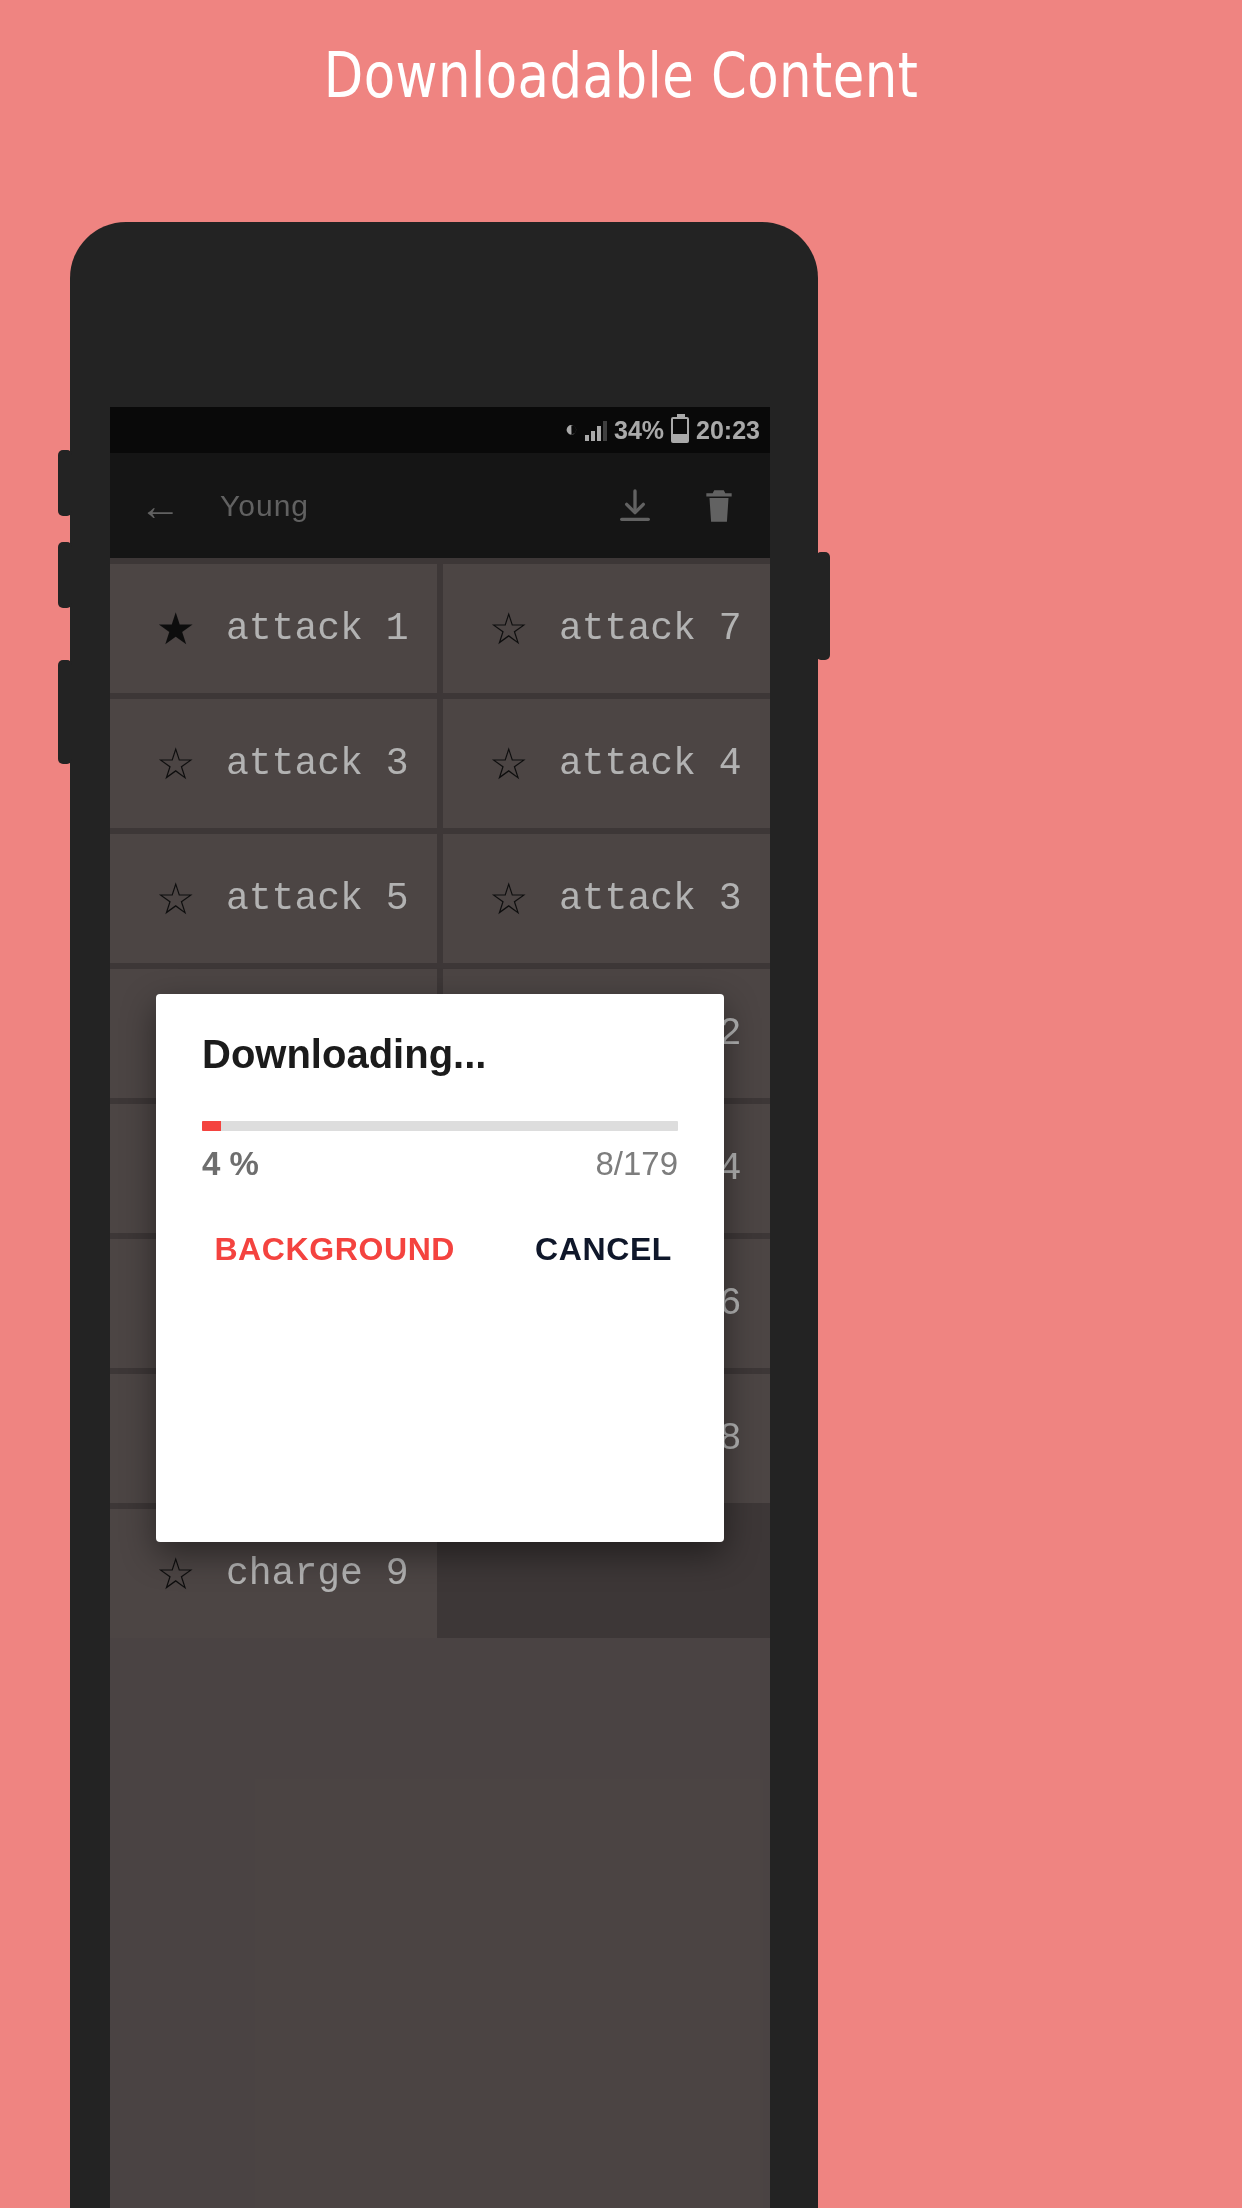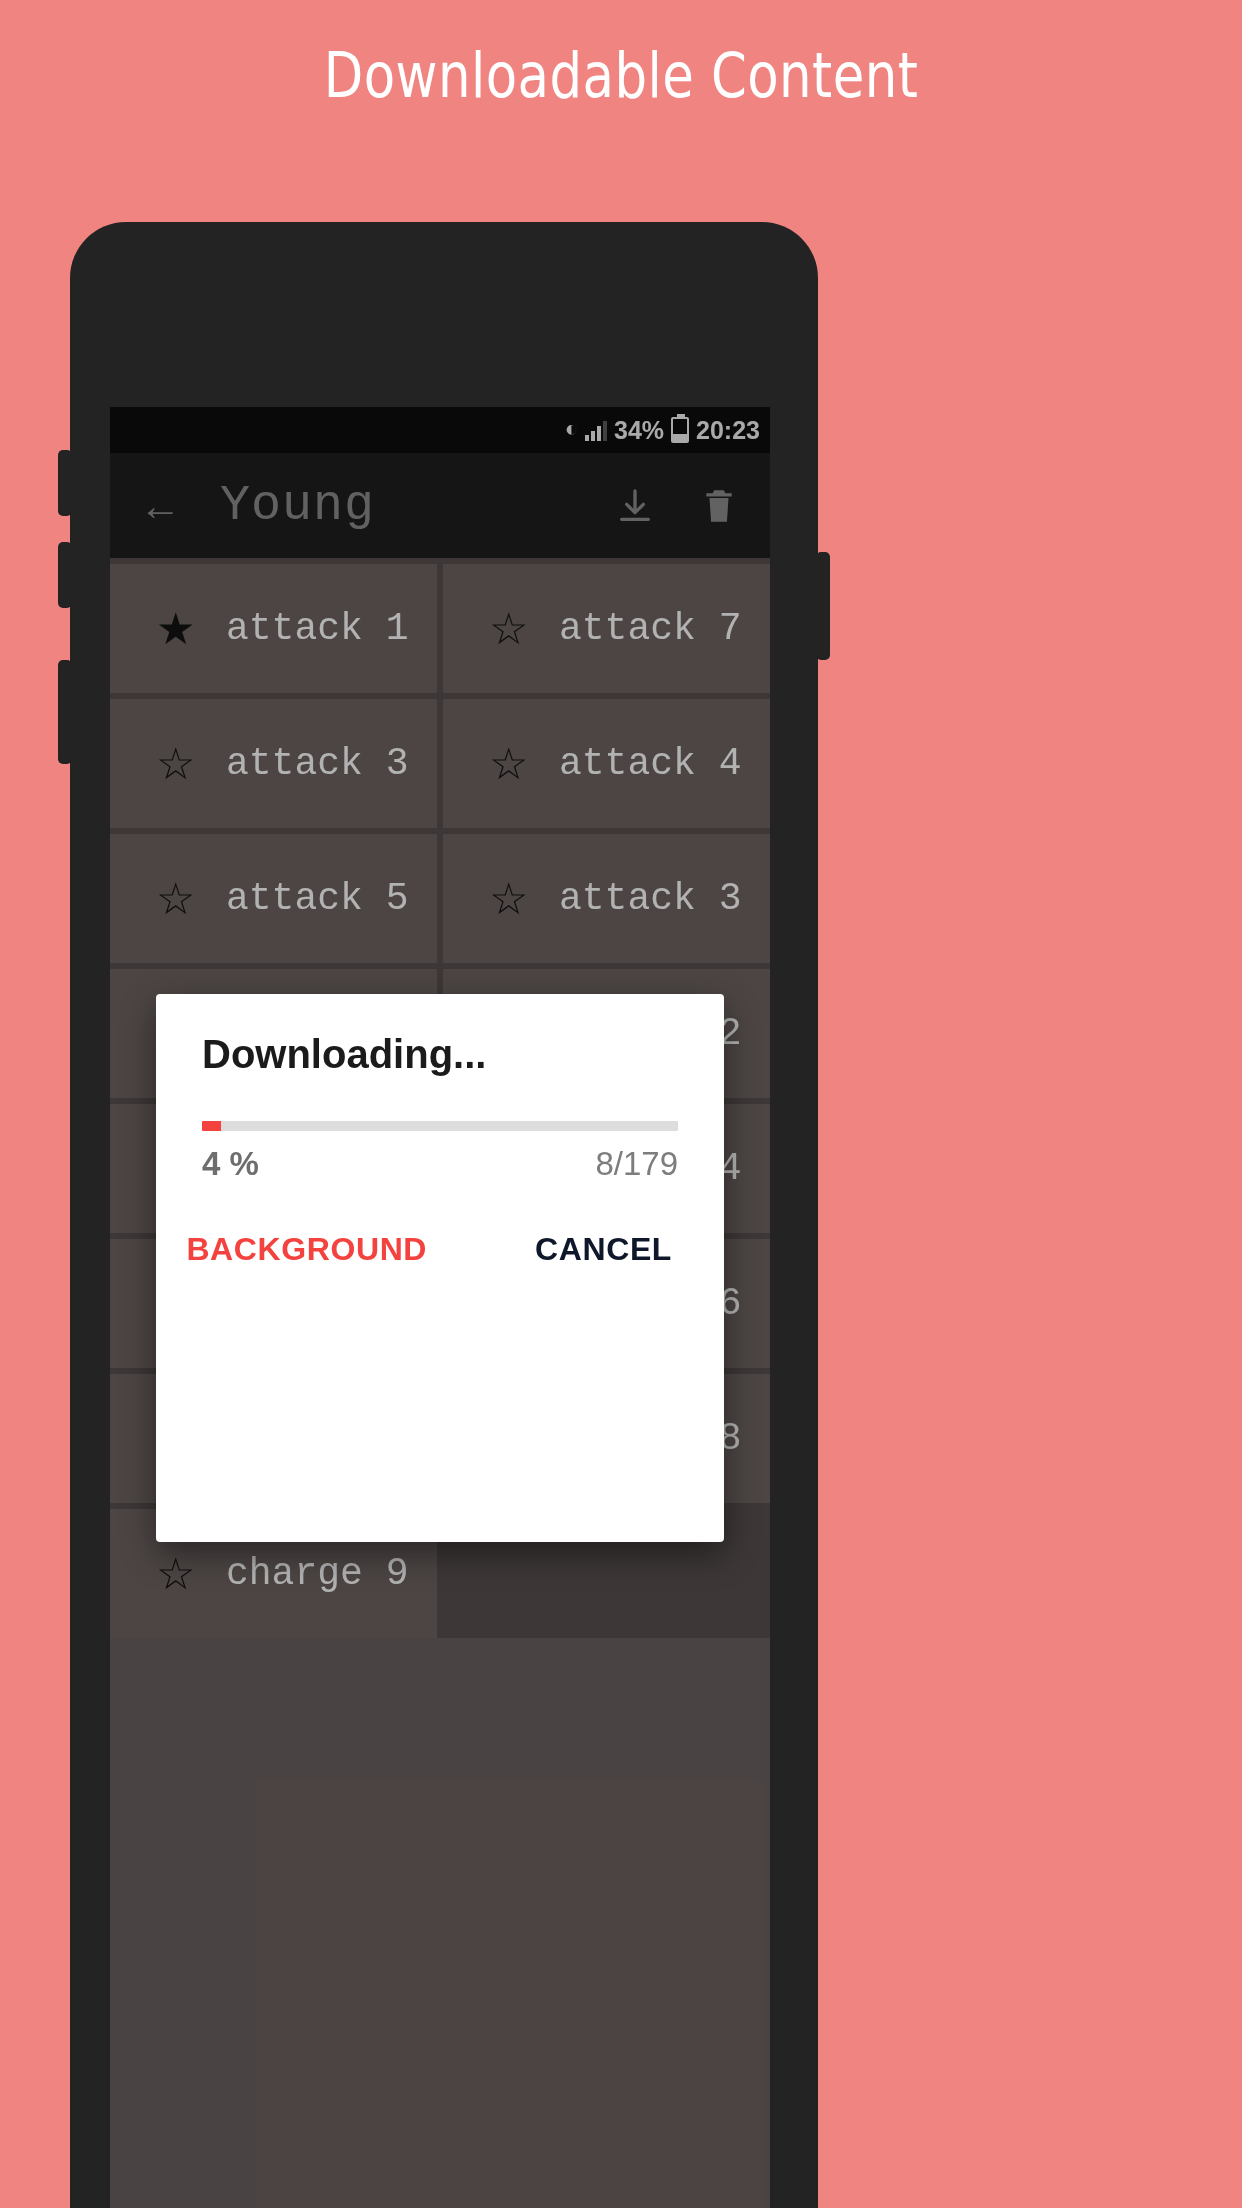--- a/index.html
+++ b/index.html
@@ -71,22 +71,22 @@
   
   .toolbar{
     height:105px; background:#1f1f1f;
     display:flex; align-items:center; padding:0 22px; gap:10px;
   }
   .tb-back{
     width:56px; height:56px; display:flex; align-items:center; justify-content:center;
     color:#8b8b8b; font-size:42px; line-height:1;
   }
   .tb-title{
-    flex:1; color:#8b8b8b; font-size:50px; padding-left:22px;
-    font-family:Liberation Mono, monospace; letter-spacing:1px;
+    flex:1; color:#8b8b8b; font-size:30px; padding-left:22px;
+    font-family:Liberation Sans, sans-serif; letter-spacing:1px;
   }
   .tb-action{
     width:58px; height:58px; display:flex; align-items:center; justify-content:center;
     color:#8d8d8d; margin-left:16px;
   }
 
   
   .grid{
     display:grid; grid-template-columns:1fr 1fr;
     gap:6px; padding:6px 0 0 0; background:#585050;
@@ -122,21 +122,21 @@
     position:relative; overflow:hidden;
   }
   .prog-fill{ height:100%; background:#f4433f; }
   .prog-stats{
     display:flex; justify-content:space-between; align-items:baseline;
     margin-top:14px;
   }
   .prog-pct{ font-size:33px; font-weight:bold; color:#6e6e6e; }
   .prog-count{ font-size:33px; color:#7d7d7d;margin-left:40px; }
   .dlg-actions{
-    display:flex; justify-content:flex-end; gap:108px;
+    display:flex; justify-content:flex-end; gap:80px;
     margin-top:48px; padding-right:6px;
   }
   .dlg-btn{
     color:#f4433f; font-size:32px; font-weight:bold; letter-spacing:.6px;
     background:none; border:none; cursor:pointer;
     font-family:"Liberation Sans",sans-serif;
   }
 </style>
 </head>
 <body style="background: rgb(239, 132, 129);">

